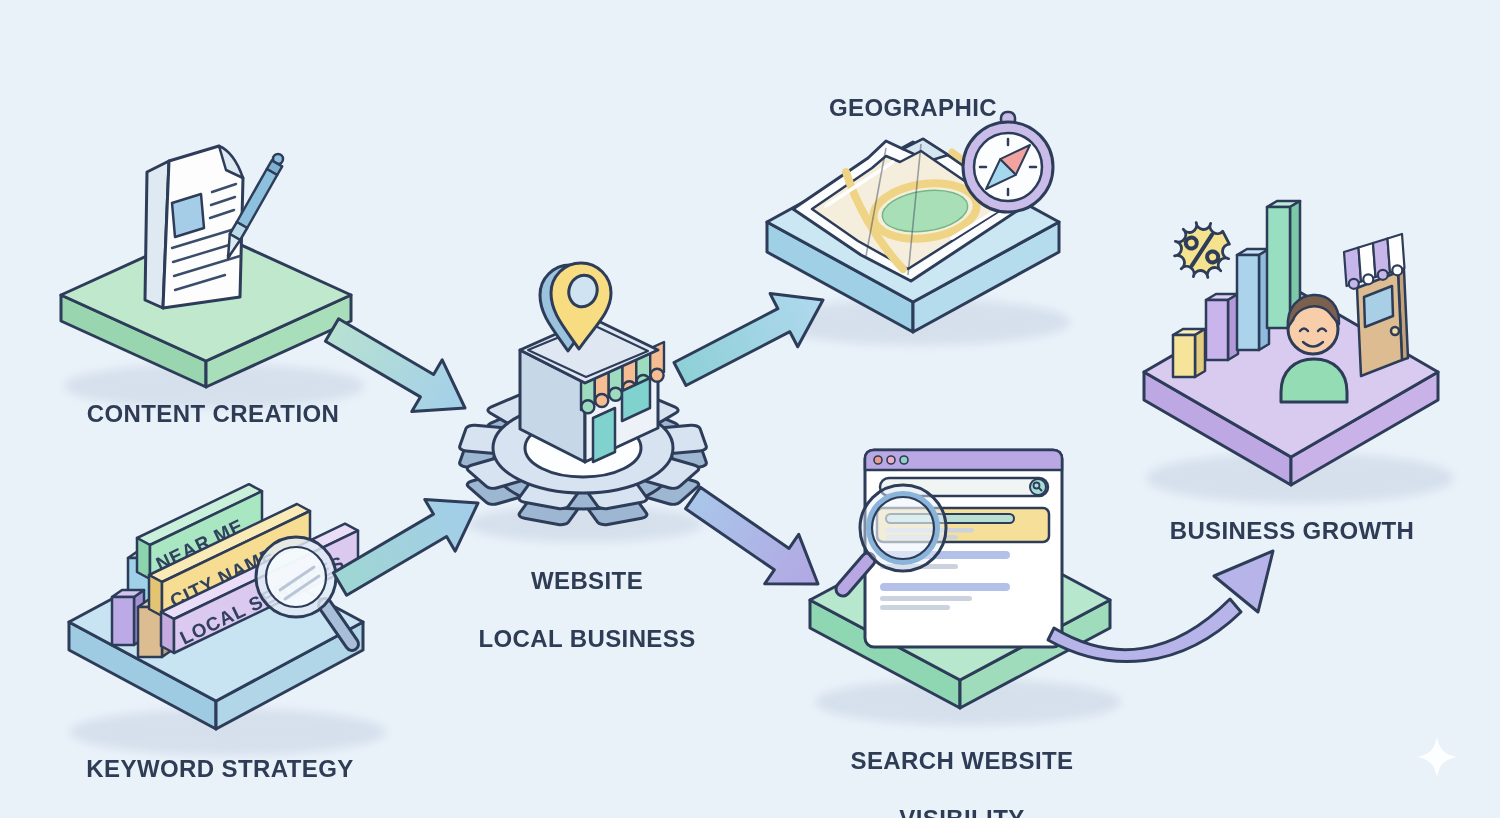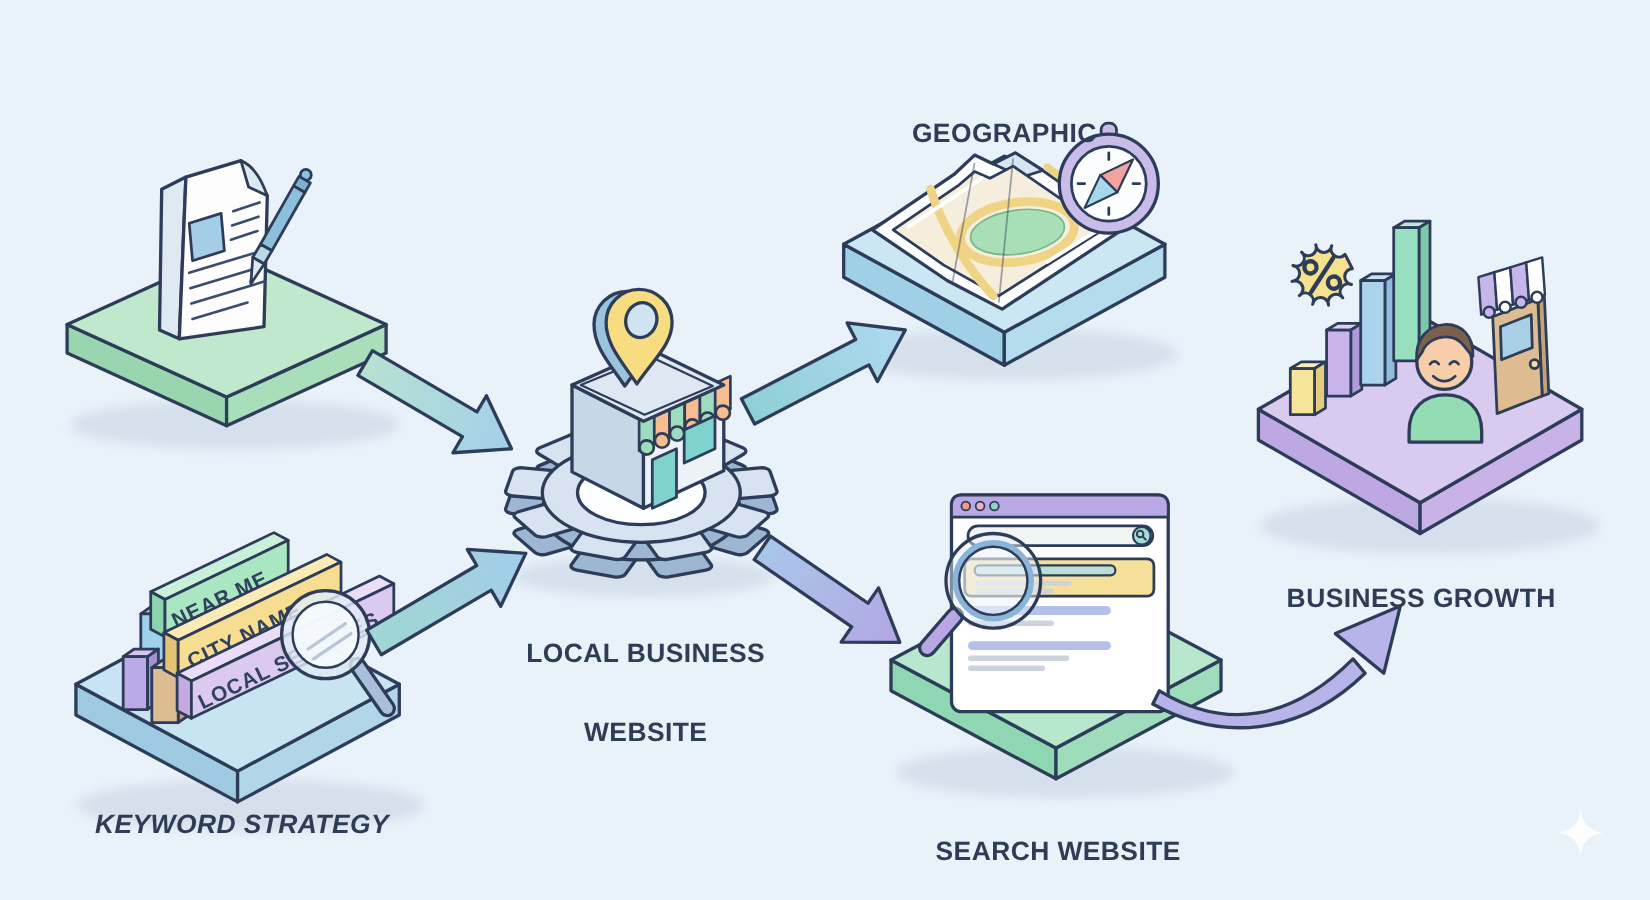--- a/index.html
+++ b/index.html
@@ -7,21 +7,21 @@
     position:relative; width:1500px; height:818px; overflow:hidden;
     background:#e9f1f9;
     font-family:"Liberation Sans", sans-serif;
   }
   #scene { position:absolute; left:0; top:0; }
   .lbl {
     position:absolute; text-align:center;
     font-weight:700; font-size:24px; line-height:29px;
     color:#2e3c55; letter-spacing:.4px; white-space:pre-line;
   }
-  .lbl span { display:block;margin-top:14px; }
+  .lbl span { display:block; }
   svg text {
     font-family:"Liberation Sans", sans-serif;
     font-weight:700; fill:#31415e;
   }
 </style>
 </head>
 <body>
 
 <div id="stage">
 <svg id="scene" width="1500" height="818" viewBox="0 0 1500 818">
@@ -349,24 +349,25 @@
     <g>
       <path d="M 570 350 C 555 328 542 314 542 294 A 30 30 0 1 1 602 294 C 602 314 585 328 570 350 Z" fill="#9cc3de" transform="translate(-2,1)"></path>
       <path d="M 579 349 C 564 327 551 313 551 293 A 30 30 0 1 1 611 293 C 611 313 594 327 579 349 Z" fill="#f8dc82"></path>
       <ellipse cx="583" cy="291" rx="14" ry="16" fill="#cfe3f0" transform="rotate(18 583 291)"></ellipse>
     </g>
   </g>
 
   <path d="M 1437 737 C 1440 750 1444 754 1457 757 C 1444 760 1440 764 1437 777 C 1434 764 1430 760 1417 757 C 1430 754 1434 750 1437 737 Z" fill="rgba(255,255,255,0.9)"></path>
 </svg>
 
-<div class="lbl" style="left:45px;  top:735px; width:350px;font-style:italic;">KEYWORD STRATEGY</div>
+<div class="lbl" style="left:38px;  top:399px; width:350px;">CONTENT CREATION</div>
+<div class="lbl" style="left:45px;  top:754px; width:350px;">KEYWORD STRATEGY</div>
 <div class="lbl" style="left:437px; top:537px; width:300px;">
+  <span>WEBSITE</span>
   <span>LOCAL BUSINESS</span>
-  <span>WEBSITE</span>
 </div>
 <div class="lbl" style="left:763px; top:64px; width:300px;">
   <span>GEOGRAPHIC</span>
 </div>
 <div class="lbl" style="left:812px; top:717px; width:300px;">
   <span>SEARCH WEBSITE</span>
   <span>VISIBILITY</span>
 </div>
 <div class="lbl" style="left:1112px; top:487px; width:360px;">
   <span>BUSINESS GROWTH</span>

